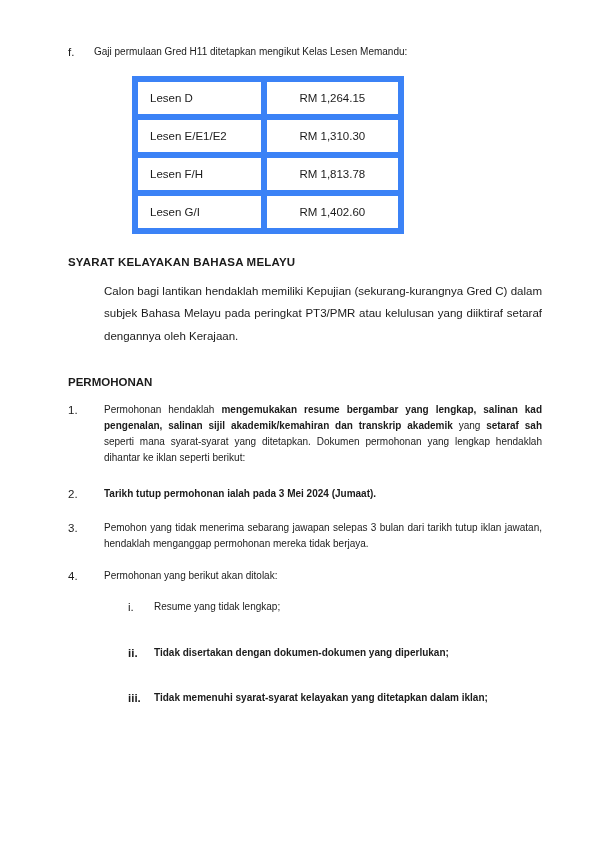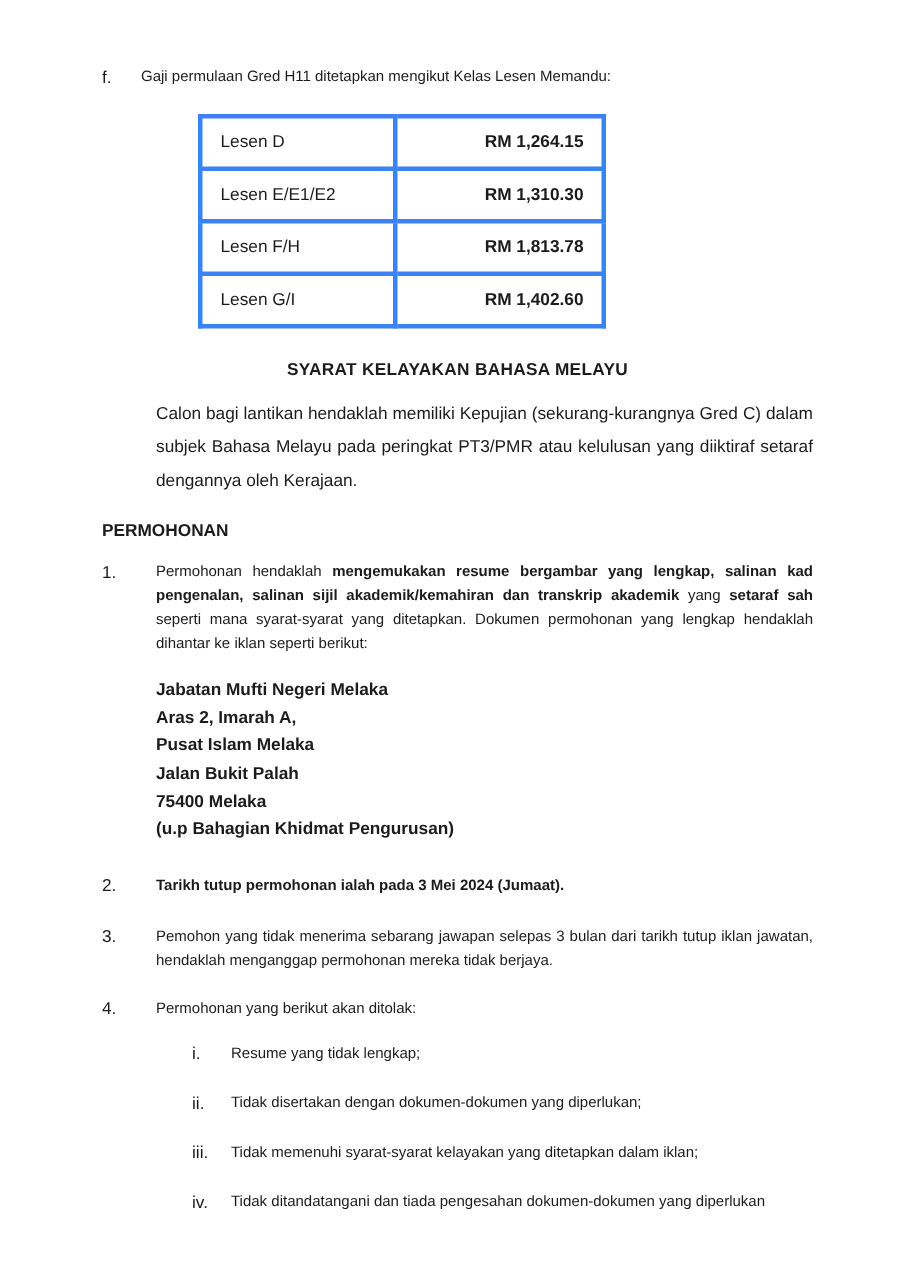--- a/index.html
+++ b/index.html
@@ -53,65 +53,64 @@
   .item-f .body-text { text-align: left; }
 
   
   table.salary {
     border-collapse: collapse;
     margin-top: 14px;
     margin-left: 64px;
     width: 272px;
   }
   table.salary td {
-    border: 3px solid #3b82f6;
+    border: 6px solid #3b82f6;
     font-size: 11.5px;
     height: 32px;
     padding: 0 12px;
     vertical-align: middle;
   }
   table.salary td.cls { width: 130px; text-align: left; }
-  table.salary td.amt { width: 142px; text-align: right; font-weight: bold; }
+  table.salary td.amt { width: 142px; text-align: center; }
 
   h2.section {
     font-size: 11.5px;
     font-weight: bold;
     margin: 22px 0 0 0;
     letter-spacing: 0.2px;
-    text-align: center;
   }
   .para-indent {
     margin-top: 12px;
     margin-left: 36px;
     font-size: 11.5px;
     line-height: 1.95;
     text-align: justify;
     width: 438px;
   }
   h2.section2 {
     font-size: 11.5px;
     font-weight: bold;
-    margin: 16px 0 0 0;
+    margin: 29px 0 0 0;
   }
   .list-block { margin-top: 14px; }
   .list-block .row { margin-top: 0; }
   .spaced { margin-top: 13px; }
 
   .address {
     margin-top: 13px;
     margin-left: 36px;
     font-size: 11.5px;
     font-weight: bold;
     line-height: 1.62;
   }
   b, strong { font-weight: bold; }
 
   .sub-list { margin-top: 13px; margin-left: 36px; }
   .sub-list .row { margin-top: 0; }
-  .sub-list .row + .row { margin-top: 15px; }
+  .sub-list .row + .row { margin-top: 28px; font-weight: bold; }
   .sub-list .body-text { line-height: 1.6; }
 </style>
 </head>
 <body>
 
 <div class="page">
   <div class="content">
 
     <div class="row item-f">
       <span class="marker letter">f.</span>
@@ -144,28 +143,20 @@
 
     <h2 class="section2">PERMOHONAN</h2>
 
     <div class="list-block">
 
       <div class="row">
         <span class="marker num">1.</span>
         <span class="body-text"><span>Permohonan hendaklah </span><b>mengemukakan resume bergambar yang lengkap, salinan kad pengenalan, salinan sijil akademik/kemahiran dan transkrip akademik</b><span> yang </span><b>setaraf sah</b><span> seperti mana syarat-syarat yang ditetapkan. Dokumen permohonan yang lengkap hendaklah dihantar ke iklan seperti berikut:</span></span>
       </div>
 
-      <div class="address">
-        <div>Jabatan Mufti Negeri Melaka</div>
-        <div>Aras 2, Imarah A,</div>
-        <div>Pusat Islam Melaka</div>
-        <div>Jalan Bukit Palah</div>
-        <div>75400 Melaka</div>
-        <div>(u.p Bahagian Khidmat Pengurusan)</div>
-      </div>
 
       <div class="row spaced" style="margin-top:20px">
         <span class="marker num">2.</span>
         <span class="body-text"><b>Tarikh tutup permohonan ialah pada 3 Mei 2024 (Jumaat).</b></span>
       </div>
 
       <div class="row spaced" style="margin-top:16px">
         <span class="marker num">3.</span>
         <span class="body-text">Pemohon yang tidak menerima sebarang jawapan selepas 3 bulan dari tarikh tutup iklan jawatan, hendaklah menganggap permohonan mereka tidak berjaya.</span>
       </div>
@@ -181,21 +172,17 @@
           <span class="body-text">Resume yang tidak lengkap;</span>
         </div>
         <div class="row">
           <span class="marker roman">ii.</span>
           <span class="body-text">Tidak disertakan dengan dokumen-dokumen yang diperlukan;</span>
         </div>
         <div class="row">
           <span class="marker roman">iii.</span>
           <span class="body-text">Tidak memenuhi syarat-syarat kelayakan yang ditetapkan dalam iklan;</span>
         </div>
-        <div class="row">
-          <span class="marker roman">iv.</span>
-          <span class="body-text">Tidak ditandatangani dan tiada pengesahan dokumen-dokumen yang diperlukan</span>
-        </div>
       </div>
 
     </div>
   </div>
 </div>
 
 </body></html>

